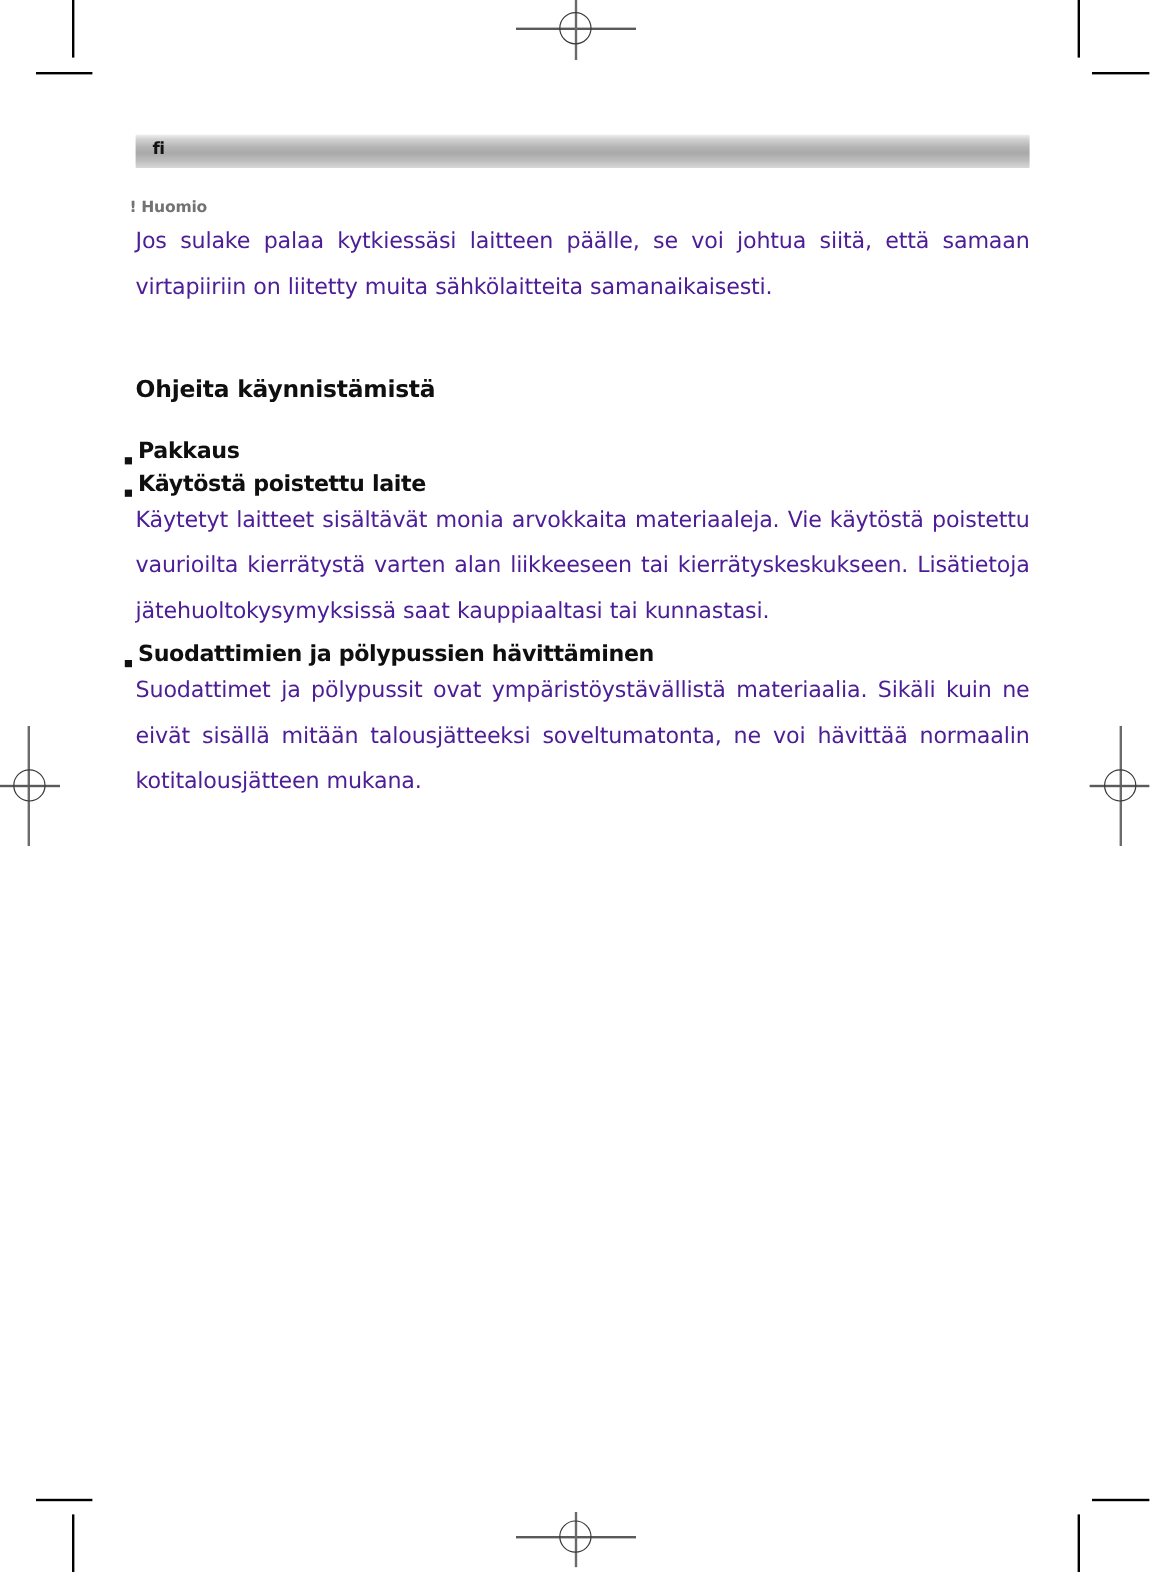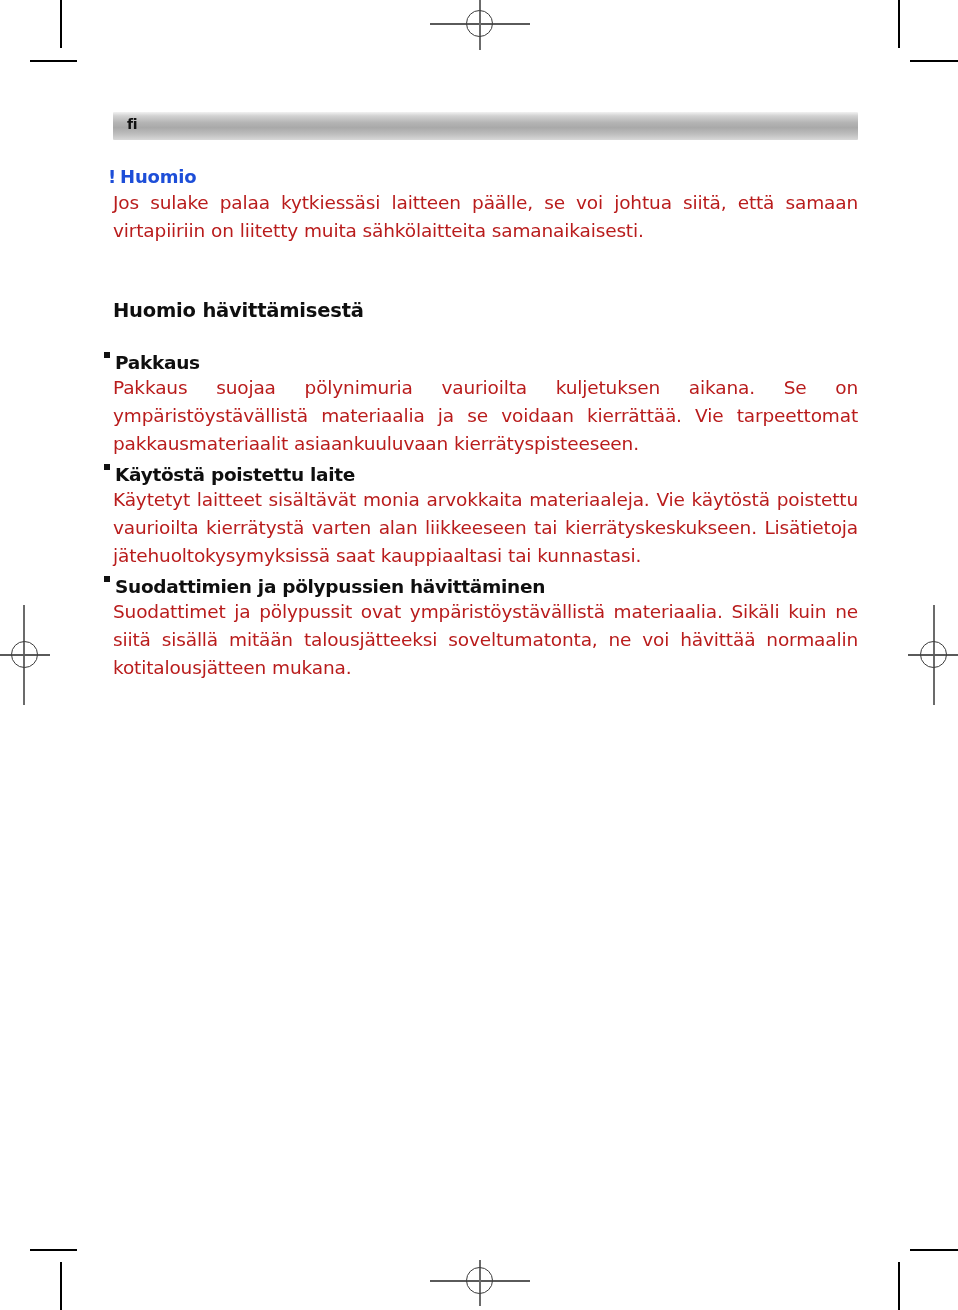--- a/index.html
+++ b/index.html
@@ -83,37 +83,37 @@
     left: 14px;
     top: 4px;
     font-size: 14px;
     font-weight: bold;
     color: #111111;
     letter-spacing: -0.3px;
   }
 
   
   .caution-head {
-    font-size: 18px;
-    font-weight: bold;
-    color: #1d4ed8;
+    font-size: 13px;
+    font-weight: bold;
+    color: #737373;
     letter-spacing: -0.2px;
     margin: 0 0 2px -5px;
   }
   .caution-head .bang {
     margin-right: 4px;
   }
 
   p.body {
     font-size: 18.5px;
-    line-height: 28px;
+    line-height: 38px;
     margin: 0;
     text-align: justify;
     text-justify: inter-word;
-    color: #b91c1c;
+    color: #4c1d95;
     letter-spacing: -0.15px;
     word-spacing: 0.2px;
   }
   p.body + p.body {
     margin-top: 0;
   }
 
   .section-title {
     font-size: 19.5px;
     font-weight: bold;
@@ -128,21 +128,21 @@
   .sub-block.tight {
     margin-top: 6px;
   }
   .sub-head {
     font-size: 18.5px;
     font-weight: bold;
     color: #0f0f0f;
     letter-spacing: -0.3px;
     margin: 0 0 1px -9px;
     display: flex;
-    align-items: flex-start;
+    align-items: flex-end;
   }
   .sub-head .sq-bullet {
     display: inline-block;
     width: 6px;
     height: 6px;
     background: #111111;
     margin-right: 5px;
     flex: 0 0 auto;
   }
 </style>
@@ -197,41 +197,40 @@
     </div>
 
     <div>
       <div class="caution-head">
         <span class="bang">!</span><span>Huomio</span>
       </div>
       <p class="body">Jos sulake palaa kytkiessäsi laitteen päälle, se voi johtua siitä, että samaan virtapiiriin on liitetty muita sähkölaitteita samanaikaisesti.</p>
     </div>
 
     <div>
-      <h2 class="section-title">Huomio hävittämisestä</h2>
+      <h2 class="section-title">Ohjeita käynnistämistä</h2>
 
       <div class="sub-block">
         <div class="sub-head">
           <span class="sq-bullet"></span>
           <span>Pakkaus</span>
         </div>
-        <p class="body">Pakkaus suojaa pölynimuria vaurioilta kuljetuksen aikana. Se on ympäristöystävällistä materiaalia ja se voidaan kierrättää. Vie tarpeettomat pakkausmateriaalit asiaankuuluvaan kierrätyspisteeseen.</p>
       </div>
 
       <div class="sub-block tight">
         <div class="sub-head">
           <span class="sq-bullet"></span>
           <span>Käytöstä poistettu laite</span>
         </div>
         <p class="body">Käytetyt laitteet sisältävät monia arvokkaita materiaaleja. Vie käytöstä poistettu vaurioilta kierrätystä varten alan liikkeeseen tai kierrätyskeskukseen. Lisätietoja jätehuoltokysymyksissä saat kauppiaaltasi tai kunnastasi.</p>
       </div>
 
       <div class="sub-block tight">
         <div class="sub-head">
           <span class="sq-bullet"></span>
           <span>Suodattimien ja pölypussien hävittäminen</span>
         </div>
-        <p class="body">Suodattimet ja pölypussit ovat ympäristöystävällistä materiaalia. Sikäli kuin ne siitä sisällä mitään talousjätteeksi soveltumatonta, ne voi hävittää normaalin kotitalousjätteen mukana.</p>
+        <p class="body">Suodattimet ja pölypussit ovat ympäristöystävällistä materiaalia. Sikäli kuin ne eivät sisällä mitään talousjätteeksi soveltumatonta, ne voi hävittää normaalin kotitalousjätteen mukana.</p>
       </div>
     </div>
 
   </div>
 </div>
 
 </body></html>

